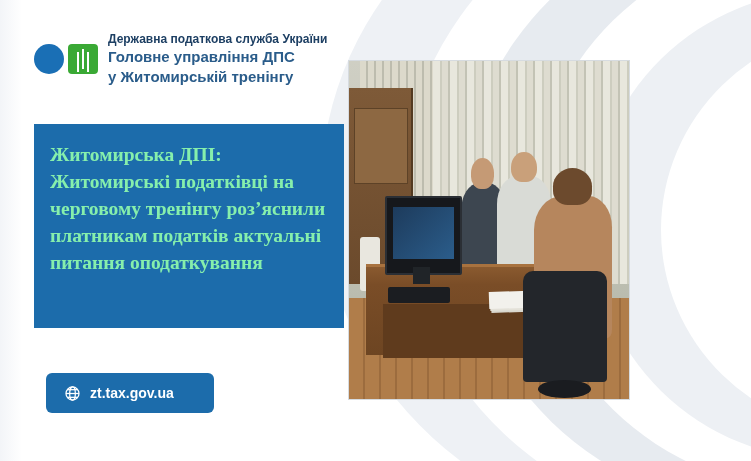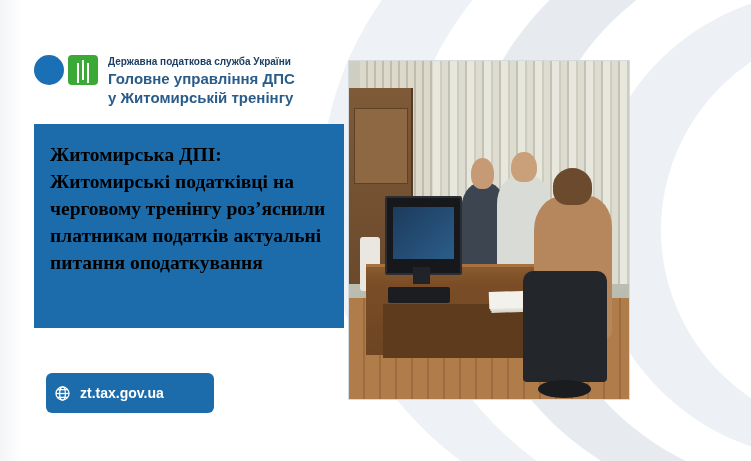--- a/index.html
+++ b/index.html
@@ -112,24 +112,23 @@
     width: 2px;
     height: 20px;
     background: #ffffff;
     transform: translateX(-50%);
     box-shadow: -5px 3px 0 0 #ffffff, 5px 3px 0 0 #ffffff;
   }
   .logo-text {
     line-height: 1.28;
   }
   .logo-line1 {
-    font-size: 10px;
+    font-size: 12px;
     font-weight: bold;
     color: #1d3f63;
-    margin-top: 24px;
   }
   .logo-line2,
   .logo-line3 {
     font-size: 15px;
     font-weight: bold;
     color: #2a5c8a;
   }
 
   
   .headline-panel {
@@ -140,37 +139,37 @@
     min-height: 204px;
     background: #1c6cab;
     padding: 18px 16px 16px 16px;
     box-sizing: border-box;
   }
   .headline-text {
     font-family: "Liberation Serif", serif;
     font-weight: bold;
     font-size: 19.5px;
     line-height: 1.38;
-    color: #000000;
+    color: #86efac;
     margin: 0;
   }
 
   
   .url-pill {
     position: absolute;
     left: 46px;
     top: 373px;
     height: 40px;
     min-width: 168px;
     background: #1c6cab;
     border-radius: 6px;
     display: flex;
     align-items: center;
     gap: 9px;
-    padding: 0 8px;
+    padding: 0 18px;
     box-sizing: border-box;
   }
   .globe-icon svg {
     display: block;
   }
   .url-text {
     color: #ffffff;
     font-size: 14px;
     font-weight: bold;
   }

